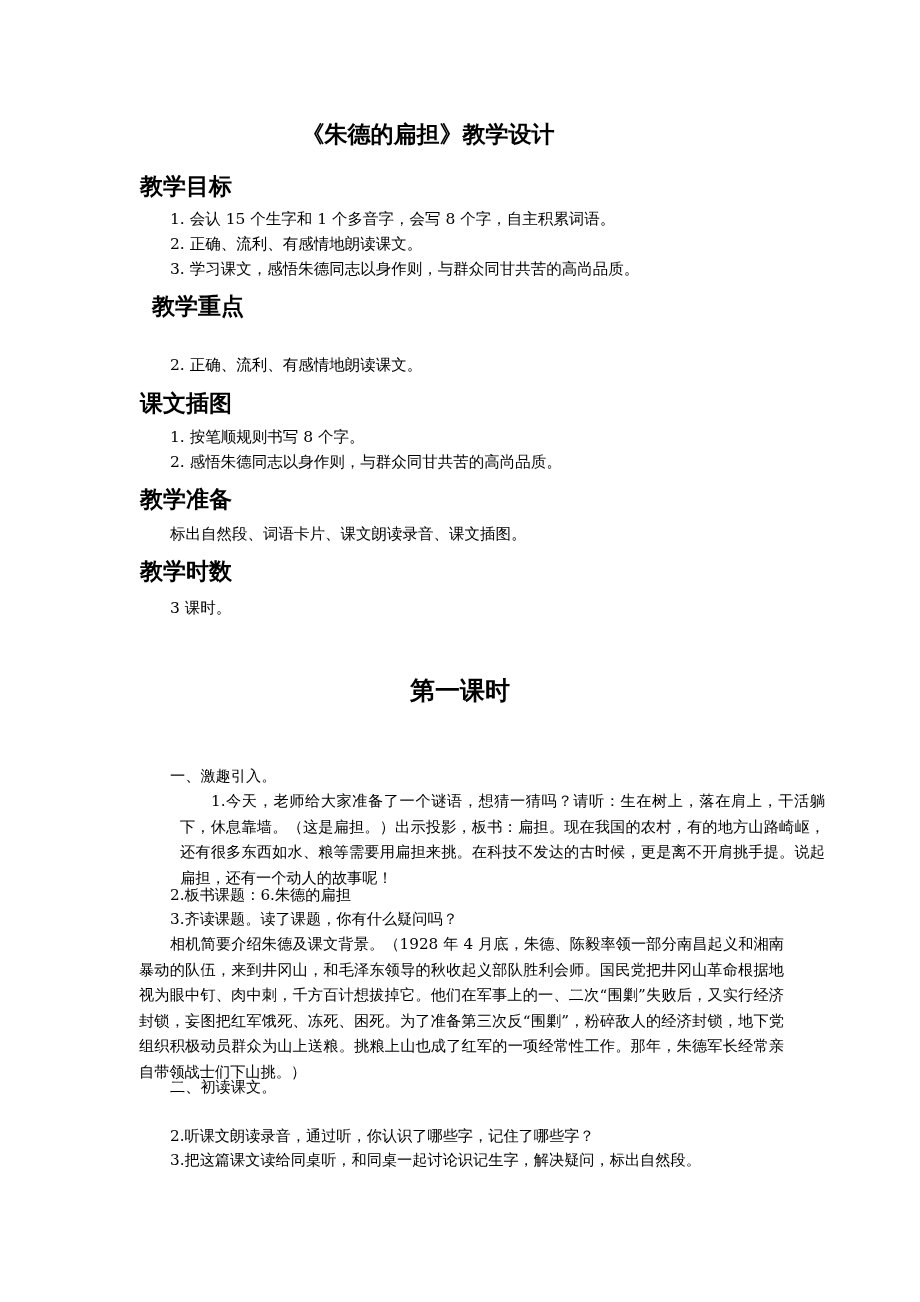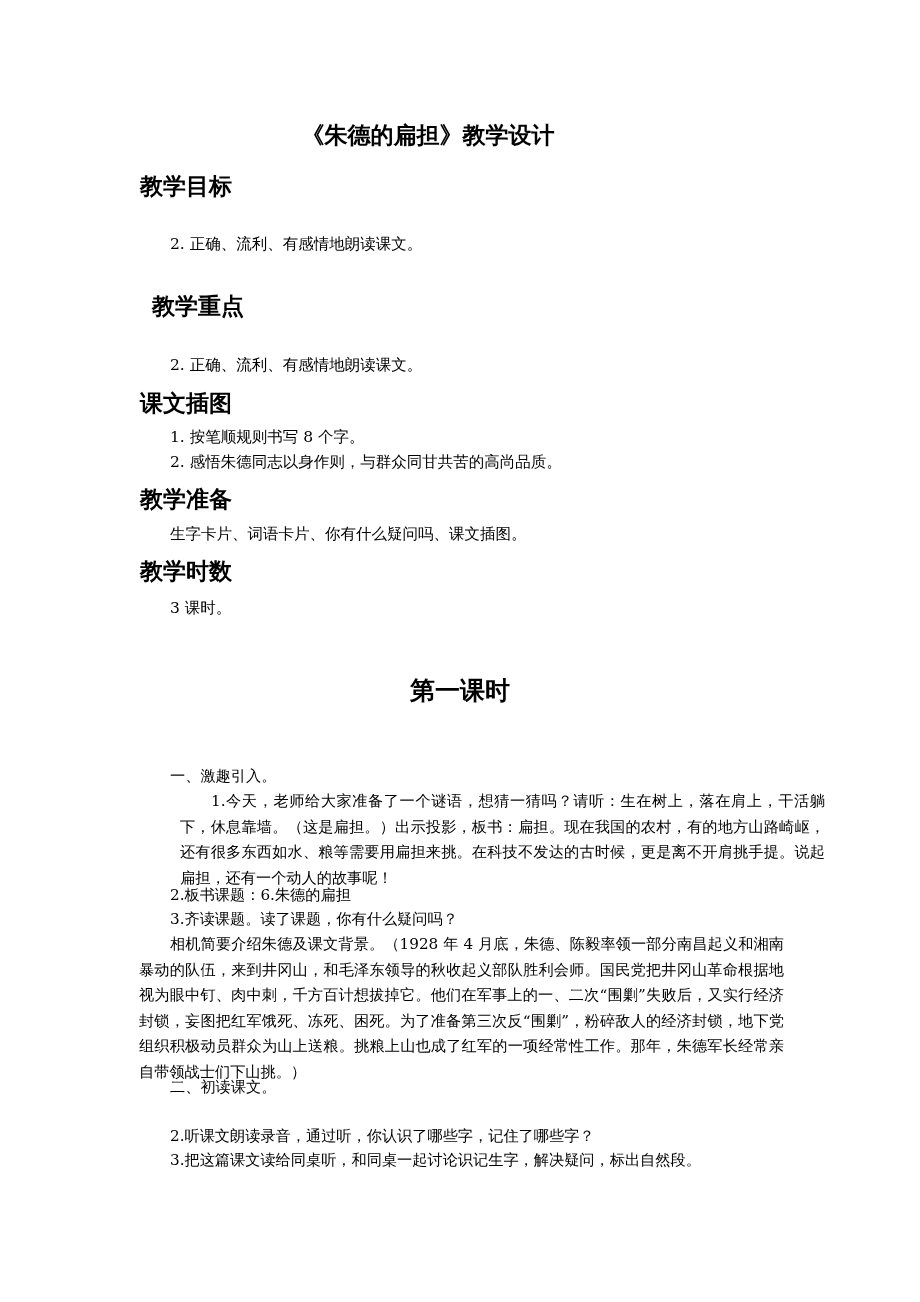--- a/index.html
+++ b/index.html
@@ -1,47 +1,49 @@
 <!DOCTYPE html>
 <html><head>
 <meta charset="utf-8">
 <style>
   html, body { margin: 0; padding: 0; background: #ffffff; }
   body { width: 920px; height: 1302px; position: relative; overflow: hidden; color: #000; }
   .page { position: absolute; left: 0; top: 0; width: 920px; height: 1302px; }
   .title { position: absolute; left: 0; width: 856px; top: 120px; text-align: center;
-    font-family: Liberation Sans, sans-serif; font-weight: bold; font-size: 23px; line-height: 30px; }
+    font-family: Liberation Serif, serif; font-weight: bold; font-size: 23px; line-height: 30px; }
   .h2 { position: absolute; left: 140px; font-family: "DejaVu Sans", sans-serif; font-weight: bold;
     font-size: 23px; line-height: 30px; }
   .h2.indent { left: 152px; }
   .line { position: absolute; left: 170px; font-family: "DejaVu Serif", serif; font-size: 15.5px;
     line-height: 22px; white-space: nowrap; }
   .lesson-title { position: absolute; left: 0; width: 920px; top: 677px; text-align: center;
     font-family: "DejaVu Sans", sans-serif; font-weight: bold; font-size: 25px; line-height: 28px; }
   .para { position: absolute; left: 139px; width: 645px; font-family: "DejaVu Serif", serif;
     font-size: 15.2px; line-height: 25.5px; text-align: justify; text-indent: 31px; }
 </style>
 </head>
 <body>
 
 <div class="page">
   <div class="title">《朱德的扁担》教学设计</div>
 
   <div class="h2" style="top:171px;">教学目标</div>
+  <div class="line" style="top:208px;">1. 会认 15 个生字和 1 个多音字，会写 8 个字，自主积累词语。</div>
   <div class="line" style="top:233px;">2. 正确、流利、有感情地朗读课文。</div>
+  <div class="line" style="top:258px;">3. 学习课文，感悟朱德同志以身作则，与群众同甘共苦的高尚品质。</div>
 
   <div class="h2 indent" style="top:291px;text-align:right;">教学重点</div>
   <div class="line" style="top:354px;">2. 正确、流利、有感情地朗读课文。</div>
 
   <div class="h2" style="top:388px;">课文插图</div>
   <div class="line" style="top:426px;">1. 按笔顺规则书写 8 个字。</div>
   <div class="line" style="top:451px;">2. 感悟朱德同志以身作则，与群众同甘共苦的高尚品质。</div>
 
   <div class="h2" style="top:484px;">教学准备</div>
-  <div class="line" style="top:523px;">生字卡片、词语卡片、你有什么疑问吗、课文插图。</div>
+  <div class="line" style="top:523px;">标出自然段、词语卡片、课文朗读录音、课文插图。</div>
 
   <div class="h2" style="top:556px;">教学时数</div>
   <div class="line" style="top:597px;">3 课时。</div>
 
   <div class="lesson-title">第一课时</div>
 
   <div class="para" style="top:764px;">一、激趣引入。</div>
   <div class="para" style="top:789px;margin-left:41px;">1.今天，老师给大家准备了一个谜语，想猜一猜吗？请听：生在树上，落在肩上，干活躺下，休息靠墙。（这是扁担。）出示投影，板书：扁担。现在我国的农村，有的地方山路崎岖，还有很多东西如水、粮等需要用扁担来挑。在科技不发达的古时候，更是离不开肩挑手提。说起扁担，还有一个动人的故事呢！</div>
   <div class="para" style="top:883px;">2.板书课题：6.朱德的扁担</div>
   <div class="para" style="top:907px;">3.齐读课题。读了课题，你有什么疑问吗？</div>

